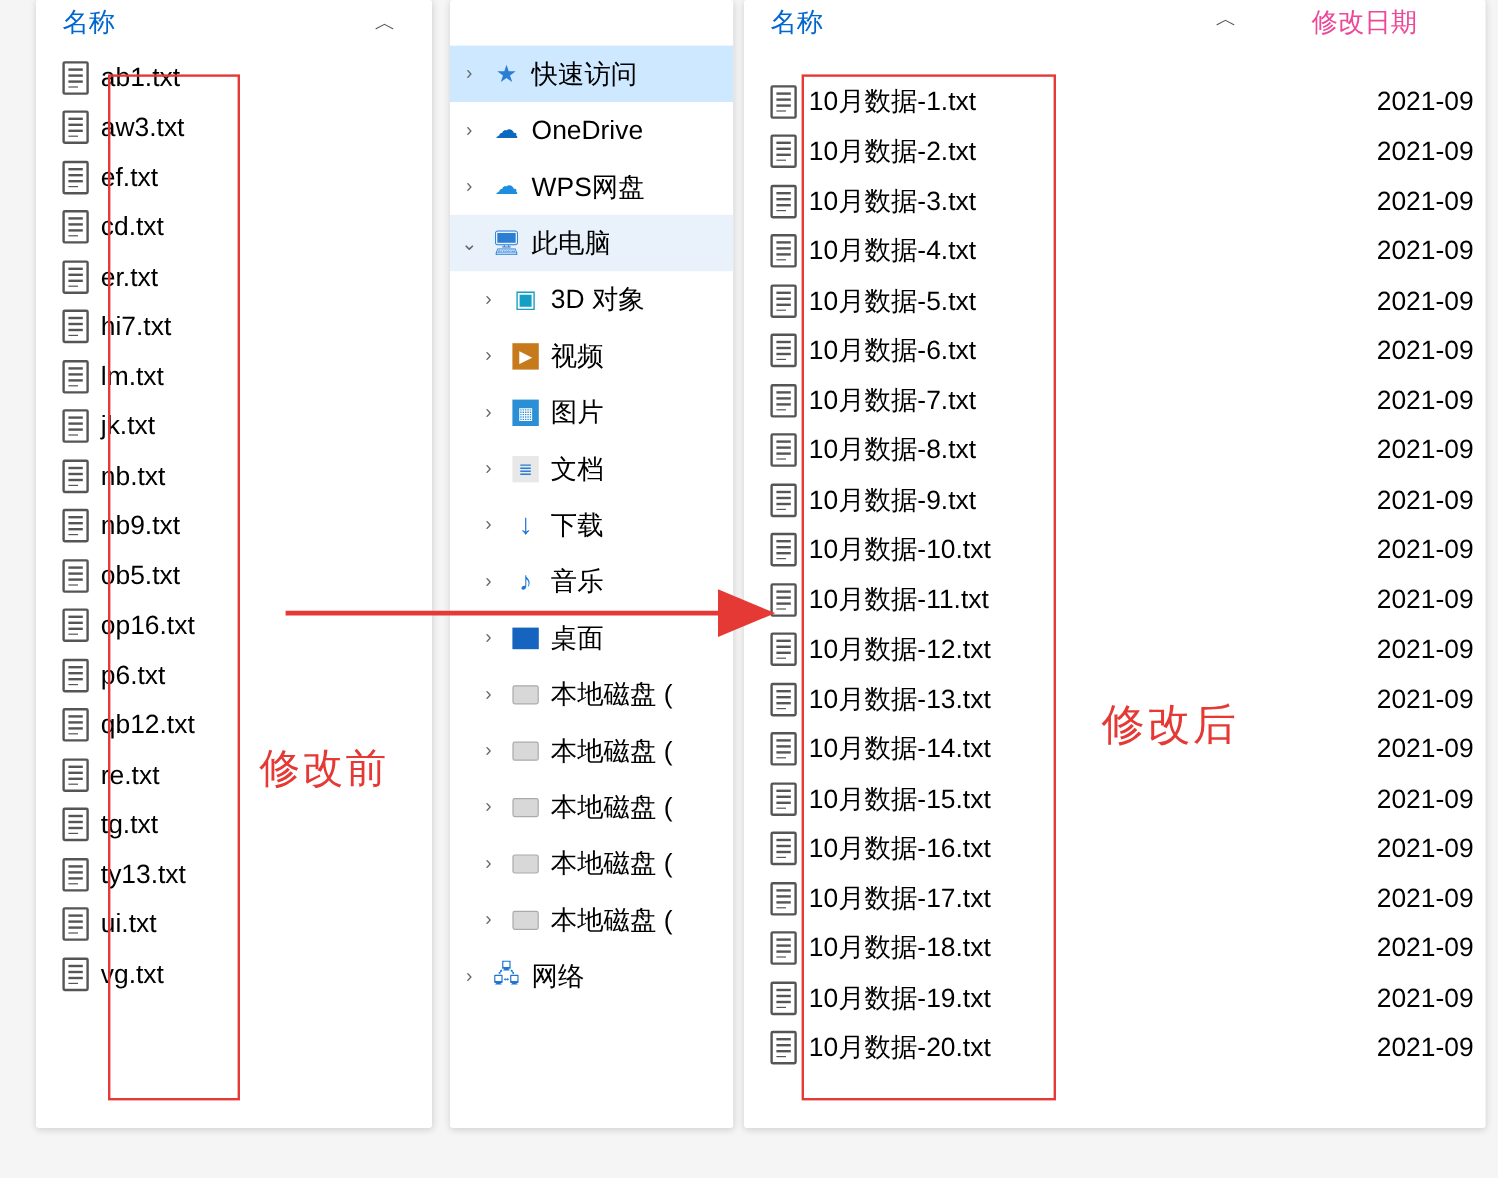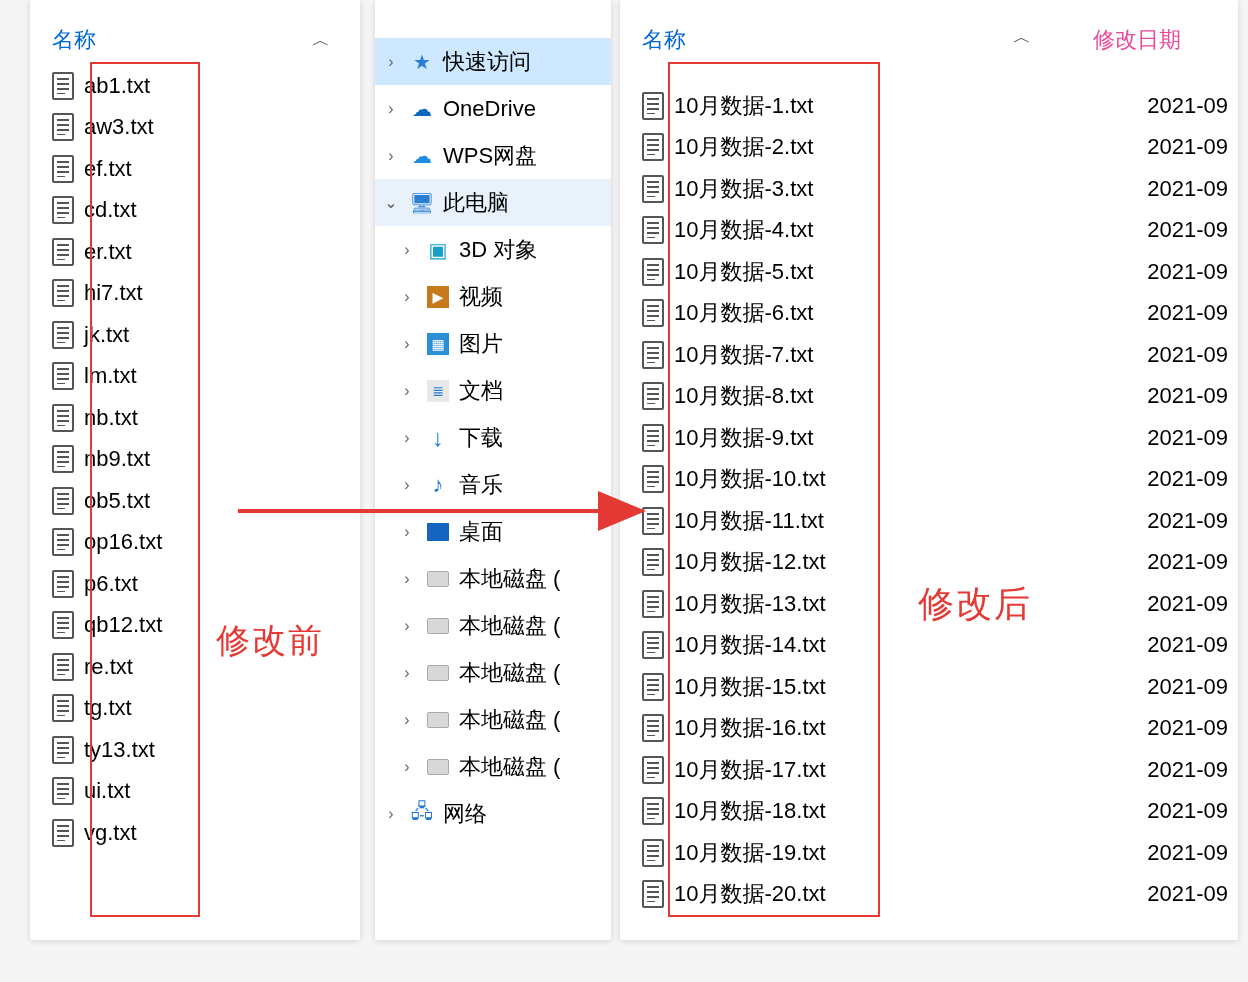--- a/index.html
+++ b/index.html
@@ -20,21 +20,21 @@
     box-shadow: 0 1px 6px rgba(0,0,0,0.15);
     border-radius: 2px;
   }
 
   
   .left  { left: 30px;  top: 0;   width: 330px; height: 940px; }
   .mid   { left: 375px; top: 0;   width: 236px; height: 940px; padding-top: 38px; }
   .right { left: 620px; top: 0;   width: 618px; height: 940px; }
 
   .col-header {
-    padding: 25px 18px 10px 22px;
+    padding: 4px 18px 10px 22px;
     font-size: 22px;
     color: #0066d0;
     display: flex;
     align-items: center;
     justify-content: space-between;
   }
   .col-header .chev-up { font-size: 18px; color: #555; margin-right: 12px;}
   .right .col-header { justify-content: flex-start; gap: 260px;}
   .col-header-row { display:flex; width:100%; }
   .col-header-right .col-name { flex:0 0 360px;}
@@ -142,25 +142,25 @@
       <div class="file-row">
         <span class="file-icon"></span>
         <span class="file-name">er.txt</span>
       </div>
       <div class="file-row">
         <span class="file-icon"></span>
         <span class="file-name">hi7.txt</span>
       </div>
       <div class="file-row">
         <span class="file-icon"></span>
+        <span class="file-name">lm.txt</span>
+      </div>
+      <div class="file-row">
+        <span class="file-icon"></span>
         <span class="file-name">jk.txt</span>
-      </div>
-      <div class="file-row">
-        <span class="file-icon"></span>
-        <span class="file-name">lm.txt</span>
       </div>
       <div class="file-row">
         <span class="file-icon"></span>
         <span class="file-name">nb.txt</span>
       </div>
       <div class="file-row">
         <span class="file-icon"></span>
         <span class="file-name">nb9.txt</span>
       </div>
       <div class="file-row">

